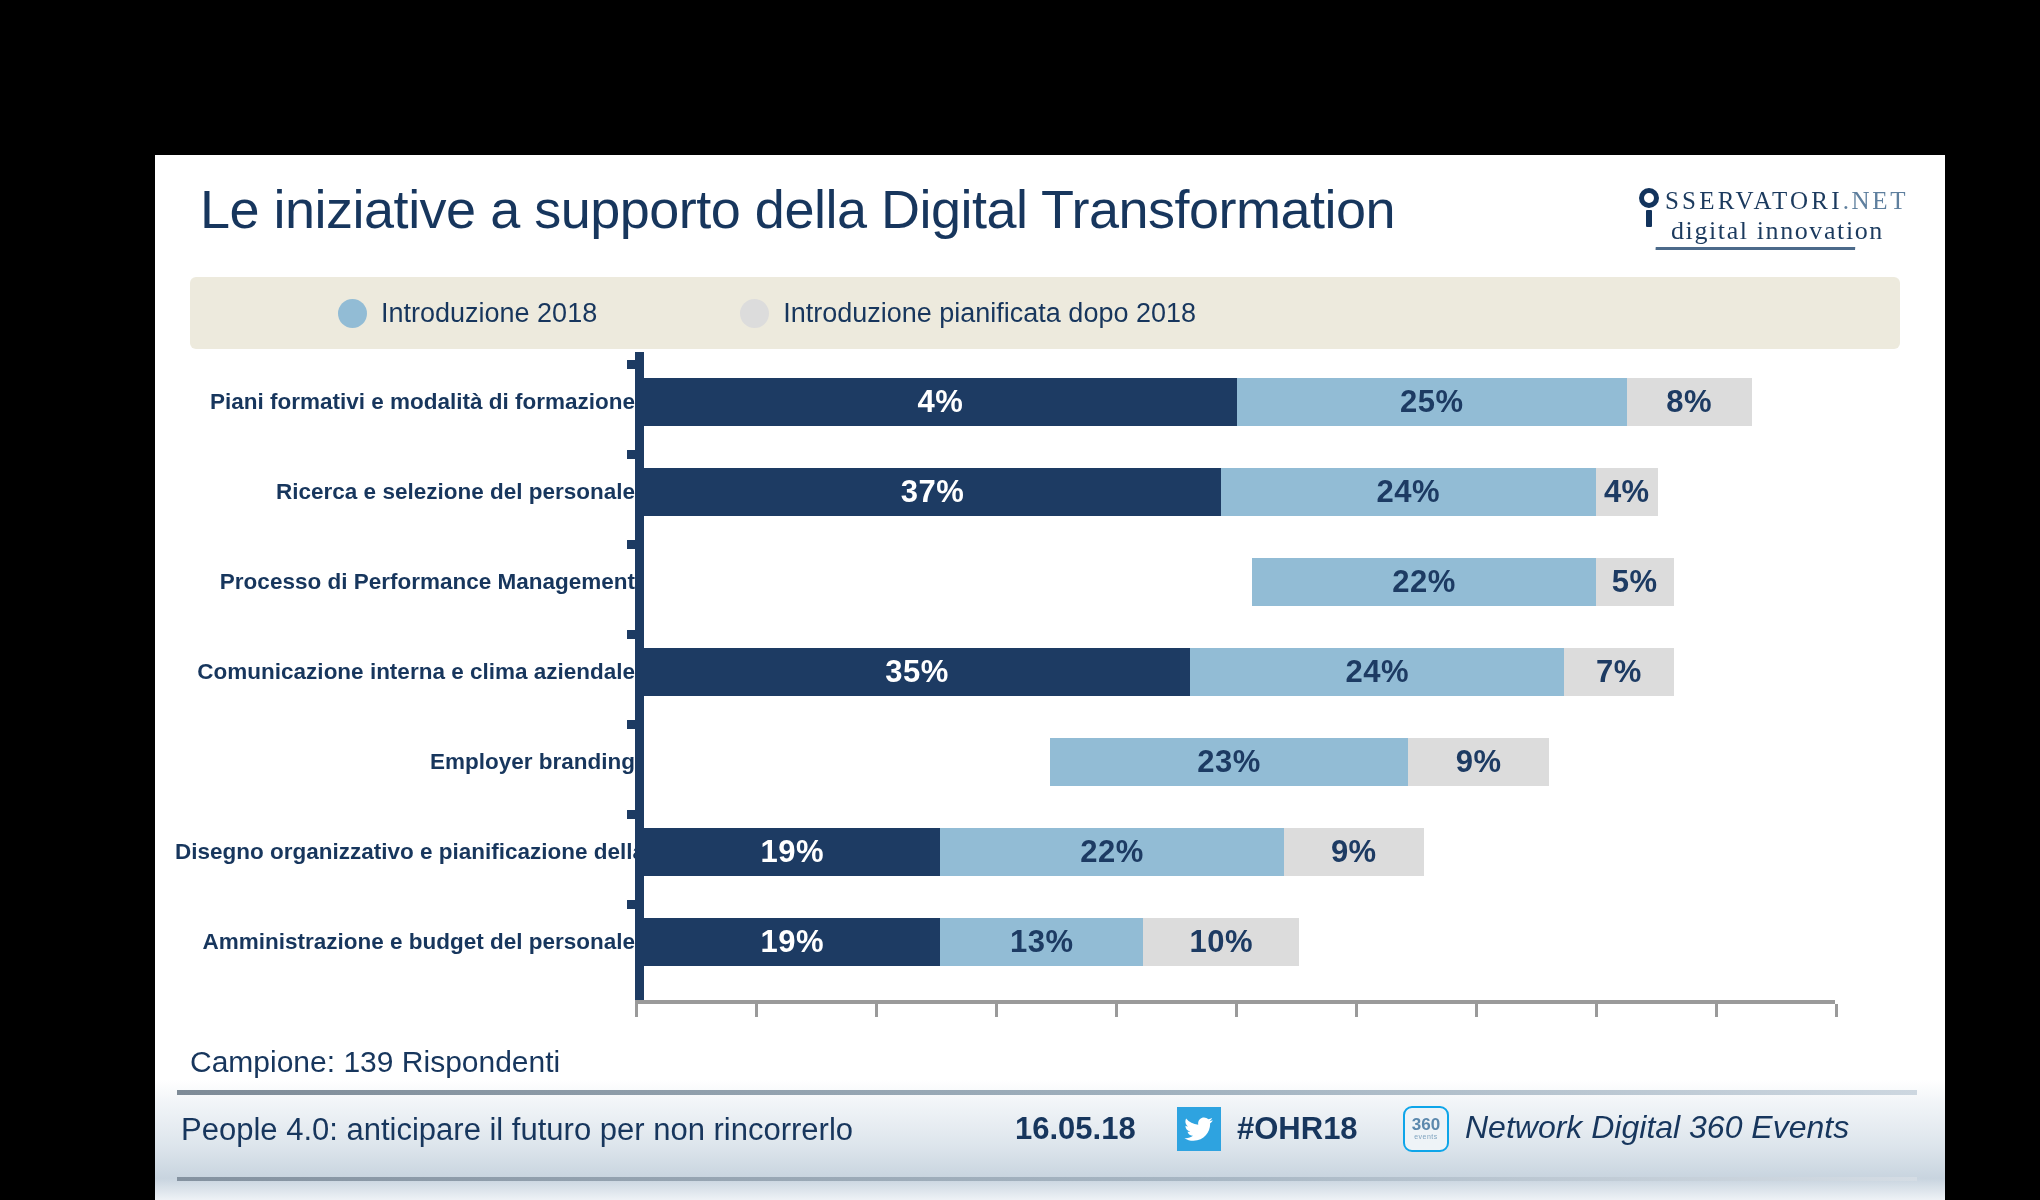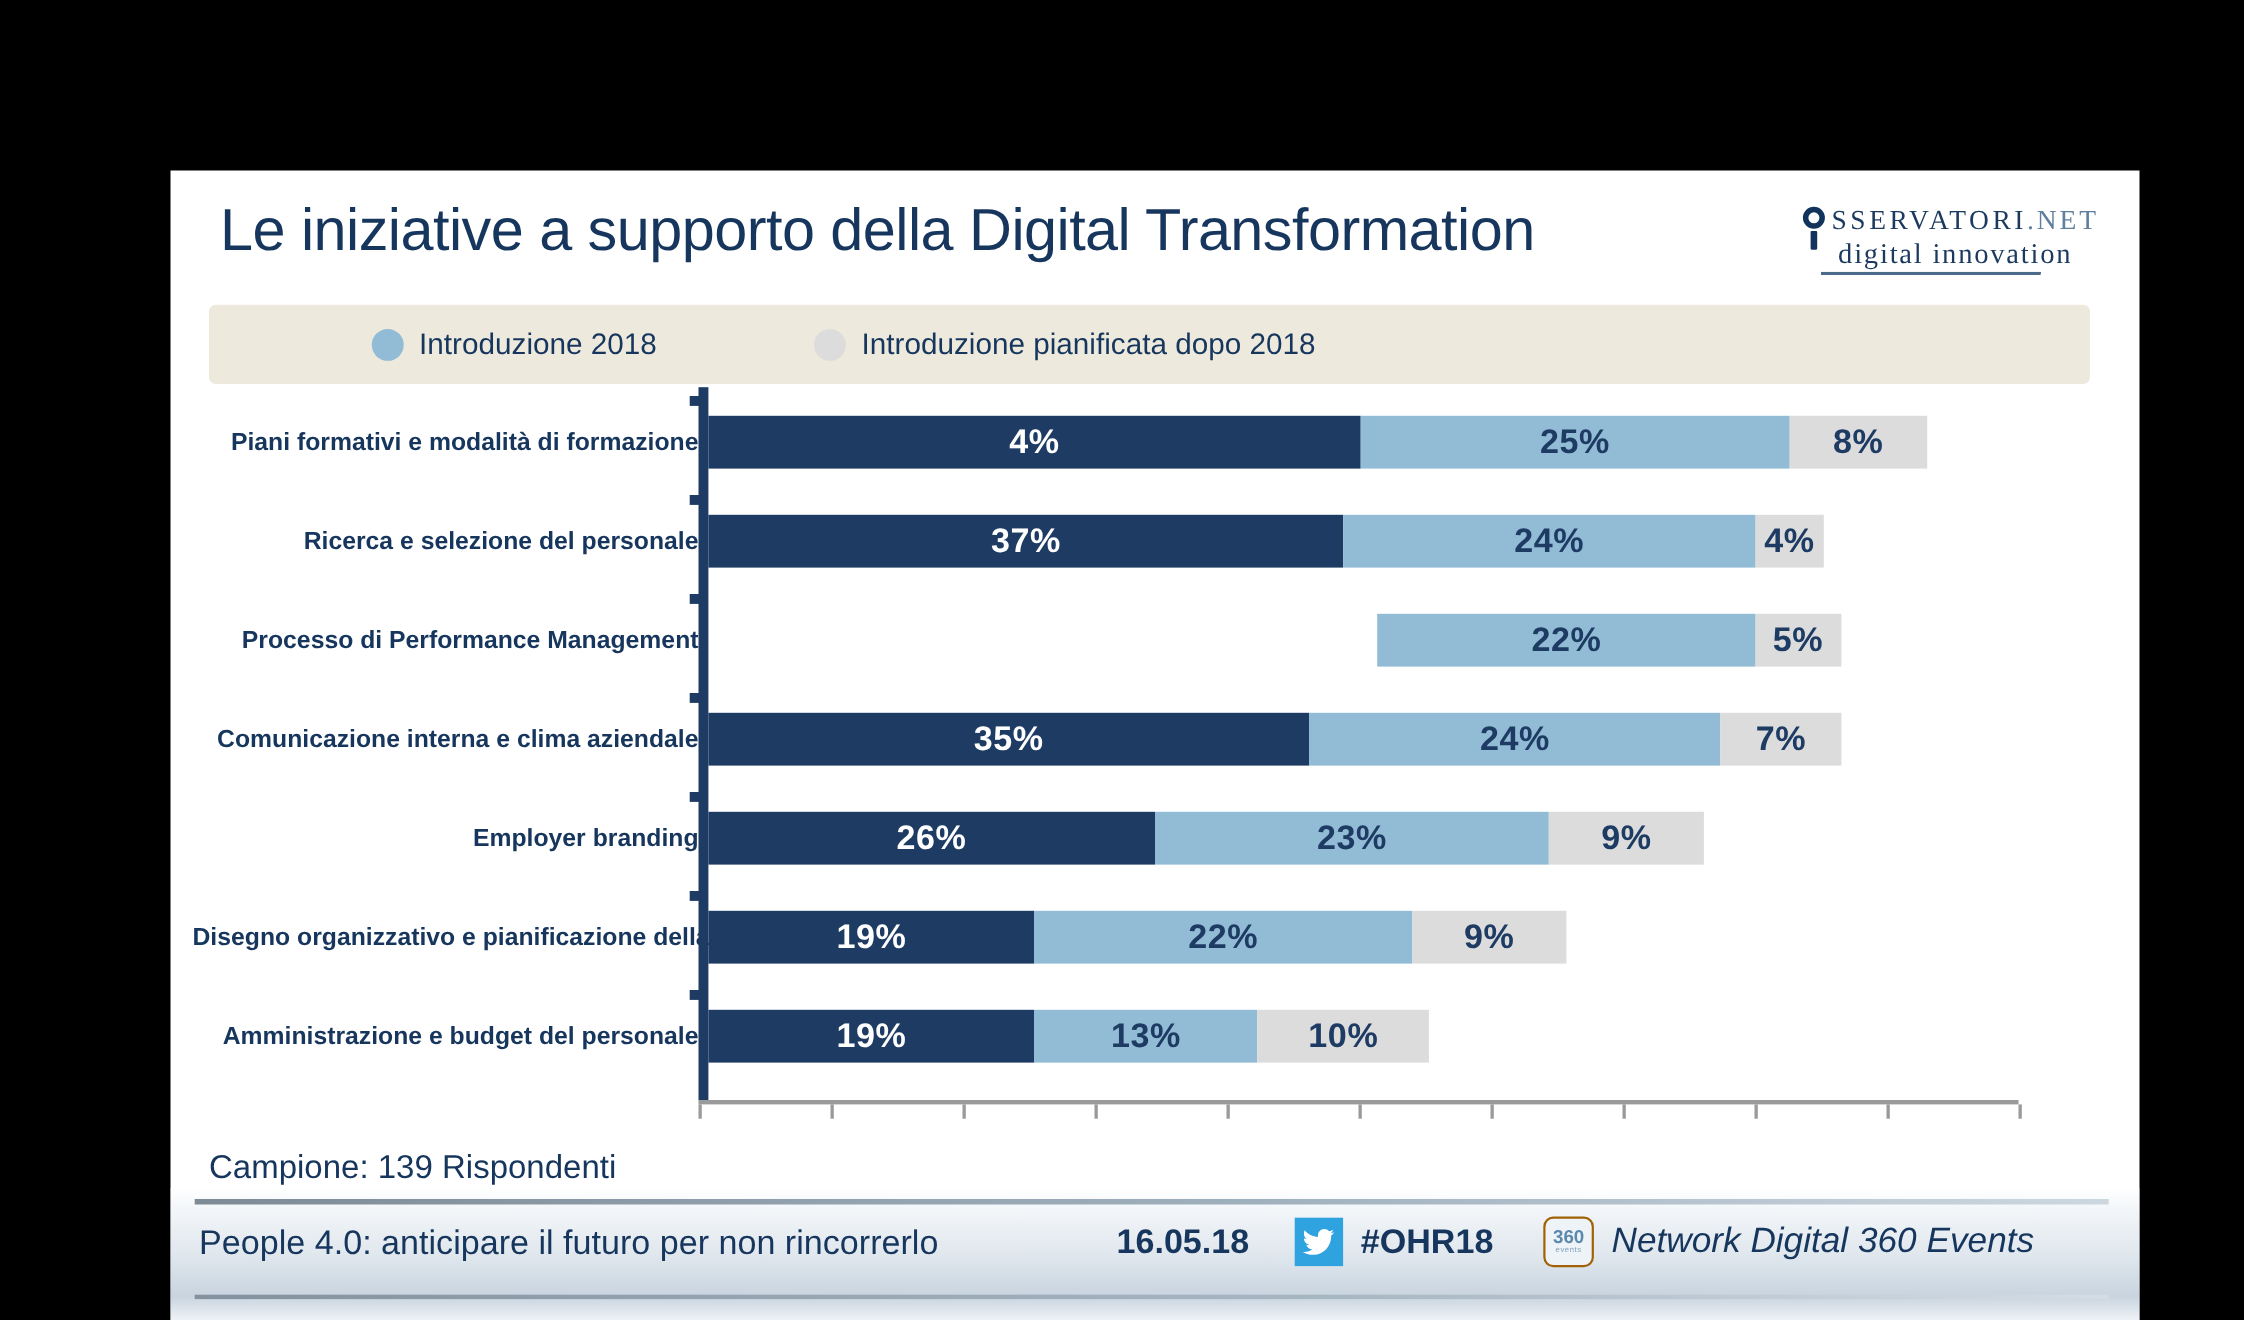--- a/index.html
+++ b/index.html
@@ -157,21 +157,21 @@
     position:absolute; left:1022px; top:27px; width:44px; height:44px;
     background:#2ea3e0; display:flex; align-items:center; justify-content:center;
   }
   #twitter-icon svg { width:30px; height:30px; display:block; }
   #footer-hash {
     position:absolute; left:1082px; top:31px;
     font-size:31px; font-weight:bold; color:#17365d; white-space:nowrap;
   }
   #nd360-icon {
     position:absolute; left:1248px; top:26px; width:46px; height:46px;
-    background:#eef3f7; border:2px solid #a16207; border-radius:9px;
+    background:#eef3f7; border:2px solid #0ea5e9; border-radius:9px;
     display:flex; flex-direction:column; align-items:center; justify-content:center;
   }
   #nd360-icon .n360 { font-size:17px; color:#5b88ad; font-weight:bold; line-height:16px; }
   #nd360-icon .nev  { font-size:7px; color:#7fa3bf; line-height:8px; letter-spacing:.5px; }
   #footer-network {
     position:absolute; left:1310px; top:29px;
     font-size:32px; font-style:italic; color:#17365d; white-space:nowrap;
   }
 </style>
 </head>
@@ -235,21 +235,20 @@
             <div class="seg s2" style="left: 951.6px; width: 78px; background: rgb(220, 220, 220); color: rgb(29, 59, 99);">5%</div>
           </div>
           <div class="ytick" style="top: 180px;"></div>
           <div class="bar-row" style="top: 288px; width: 1200px;">
             <div class="seg s0" style="left: 0px; width: 546px; background: rgb(29, 59, 99); color: rgb(255, 255, 255);">35%</div>
             <div class="seg s1" style="left: 546px; width: 374.4px; background: rgb(146, 188, 213); color: rgb(29, 59, 99);">24%</div>
             <div class="seg s2" style="left: 920.4px; width: 109.2px; background: rgb(220, 220, 220); color: rgb(29, 59, 99);">7%</div>
           </div>
           <div class="ytick" style="top: 270px;"></div>
           <div class="bar-row" style="top: 378px; width: 1200px;">
-            <div class="seg s0" style="left: 0px; width: 405.6px; background: rgb(29, 59, 99); color: rgb(255, 255, 255);">26%</div>
             <div class="seg s1" style="left: 405.6px; width: 358.8px; background: rgb(146, 188, 213); color: rgb(29, 59, 99);">23%</div>
             <div class="seg s2" style="left: 764.4px; width: 140.4px; background: rgb(220, 220, 220); color: rgb(29, 59, 99);">9%</div>
           </div>
           <div class="ytick" style="top: 360px;"></div>
           <div class="bar-row" style="top: 468px; width: 1200px;">
             <div class="seg s0" style="left: 0px; width: 296.4px; background: rgb(29, 59, 99); color: rgb(255, 255, 255);">19%</div>
             <div class="seg s1" style="left: 296.4px; width: 343.2px; background: rgb(146, 188, 213); color: rgb(29, 59, 99);">22%</div>
             <div class="seg s2" style="left: 639.6px; width: 140.4px; background: rgb(220, 220, 220); color: rgb(29, 59, 99);">9%</div>
           </div>
           <div class="ytick" style="top: 450px;"></div>

